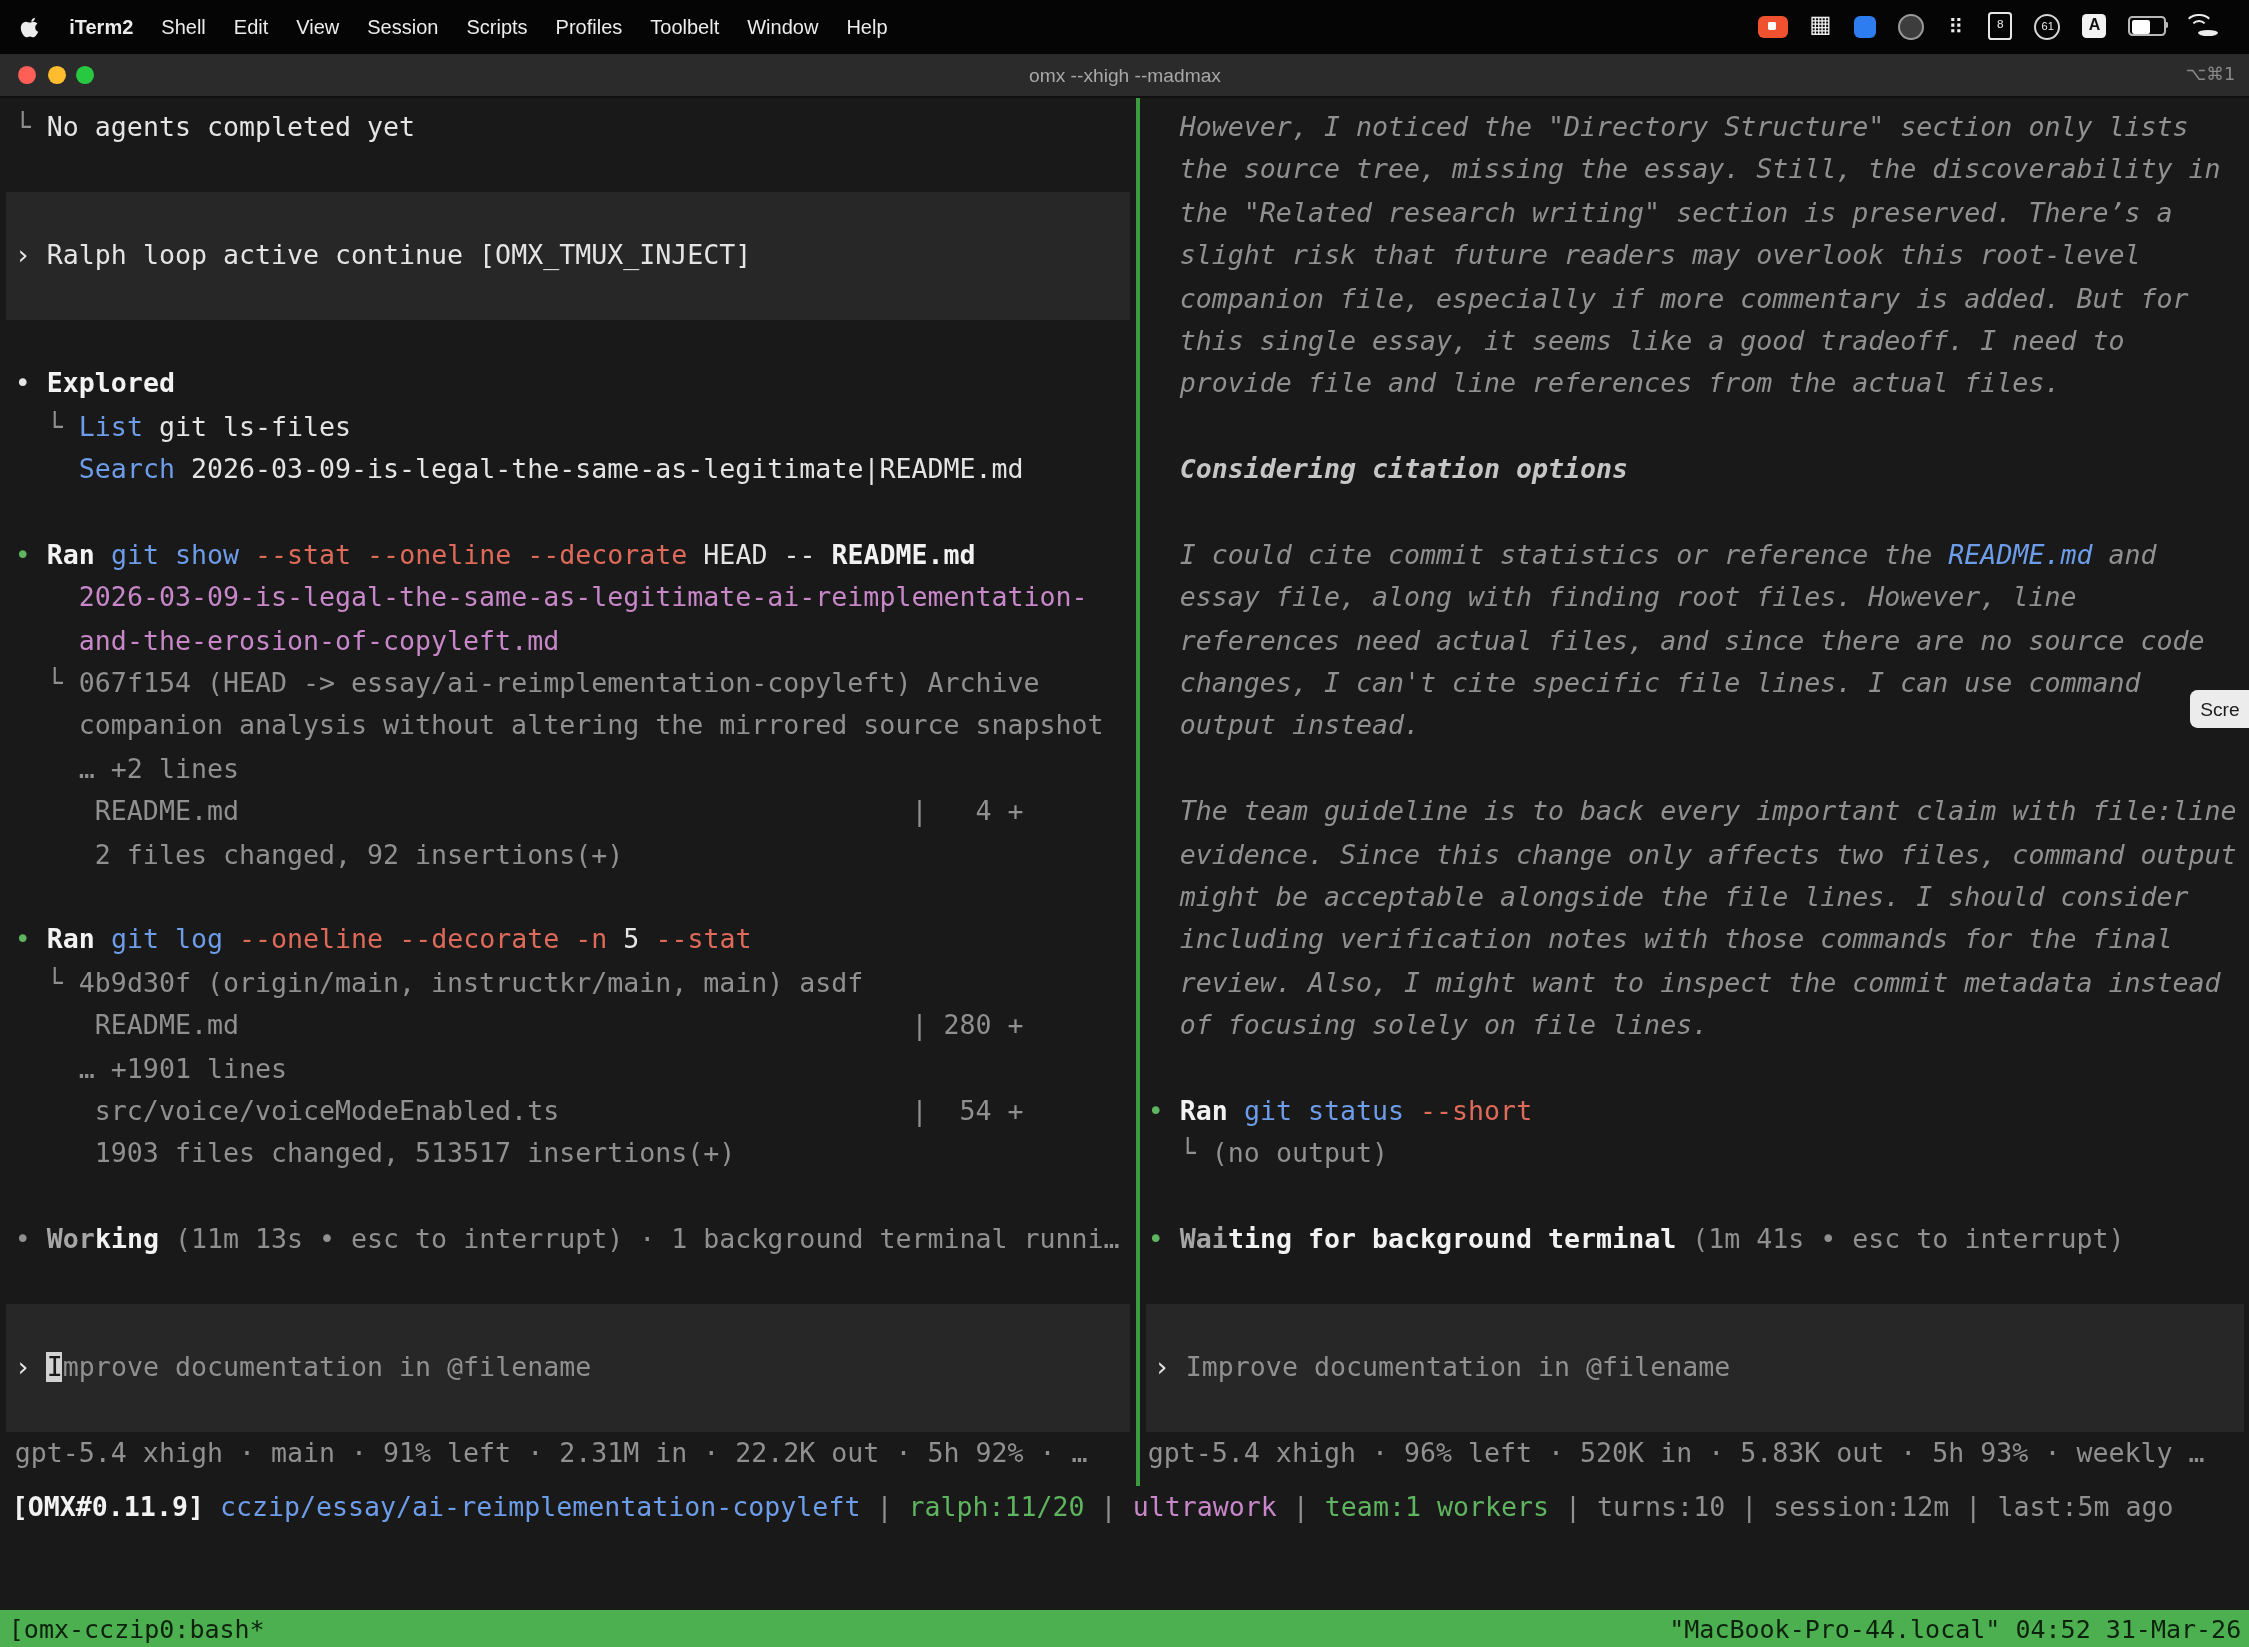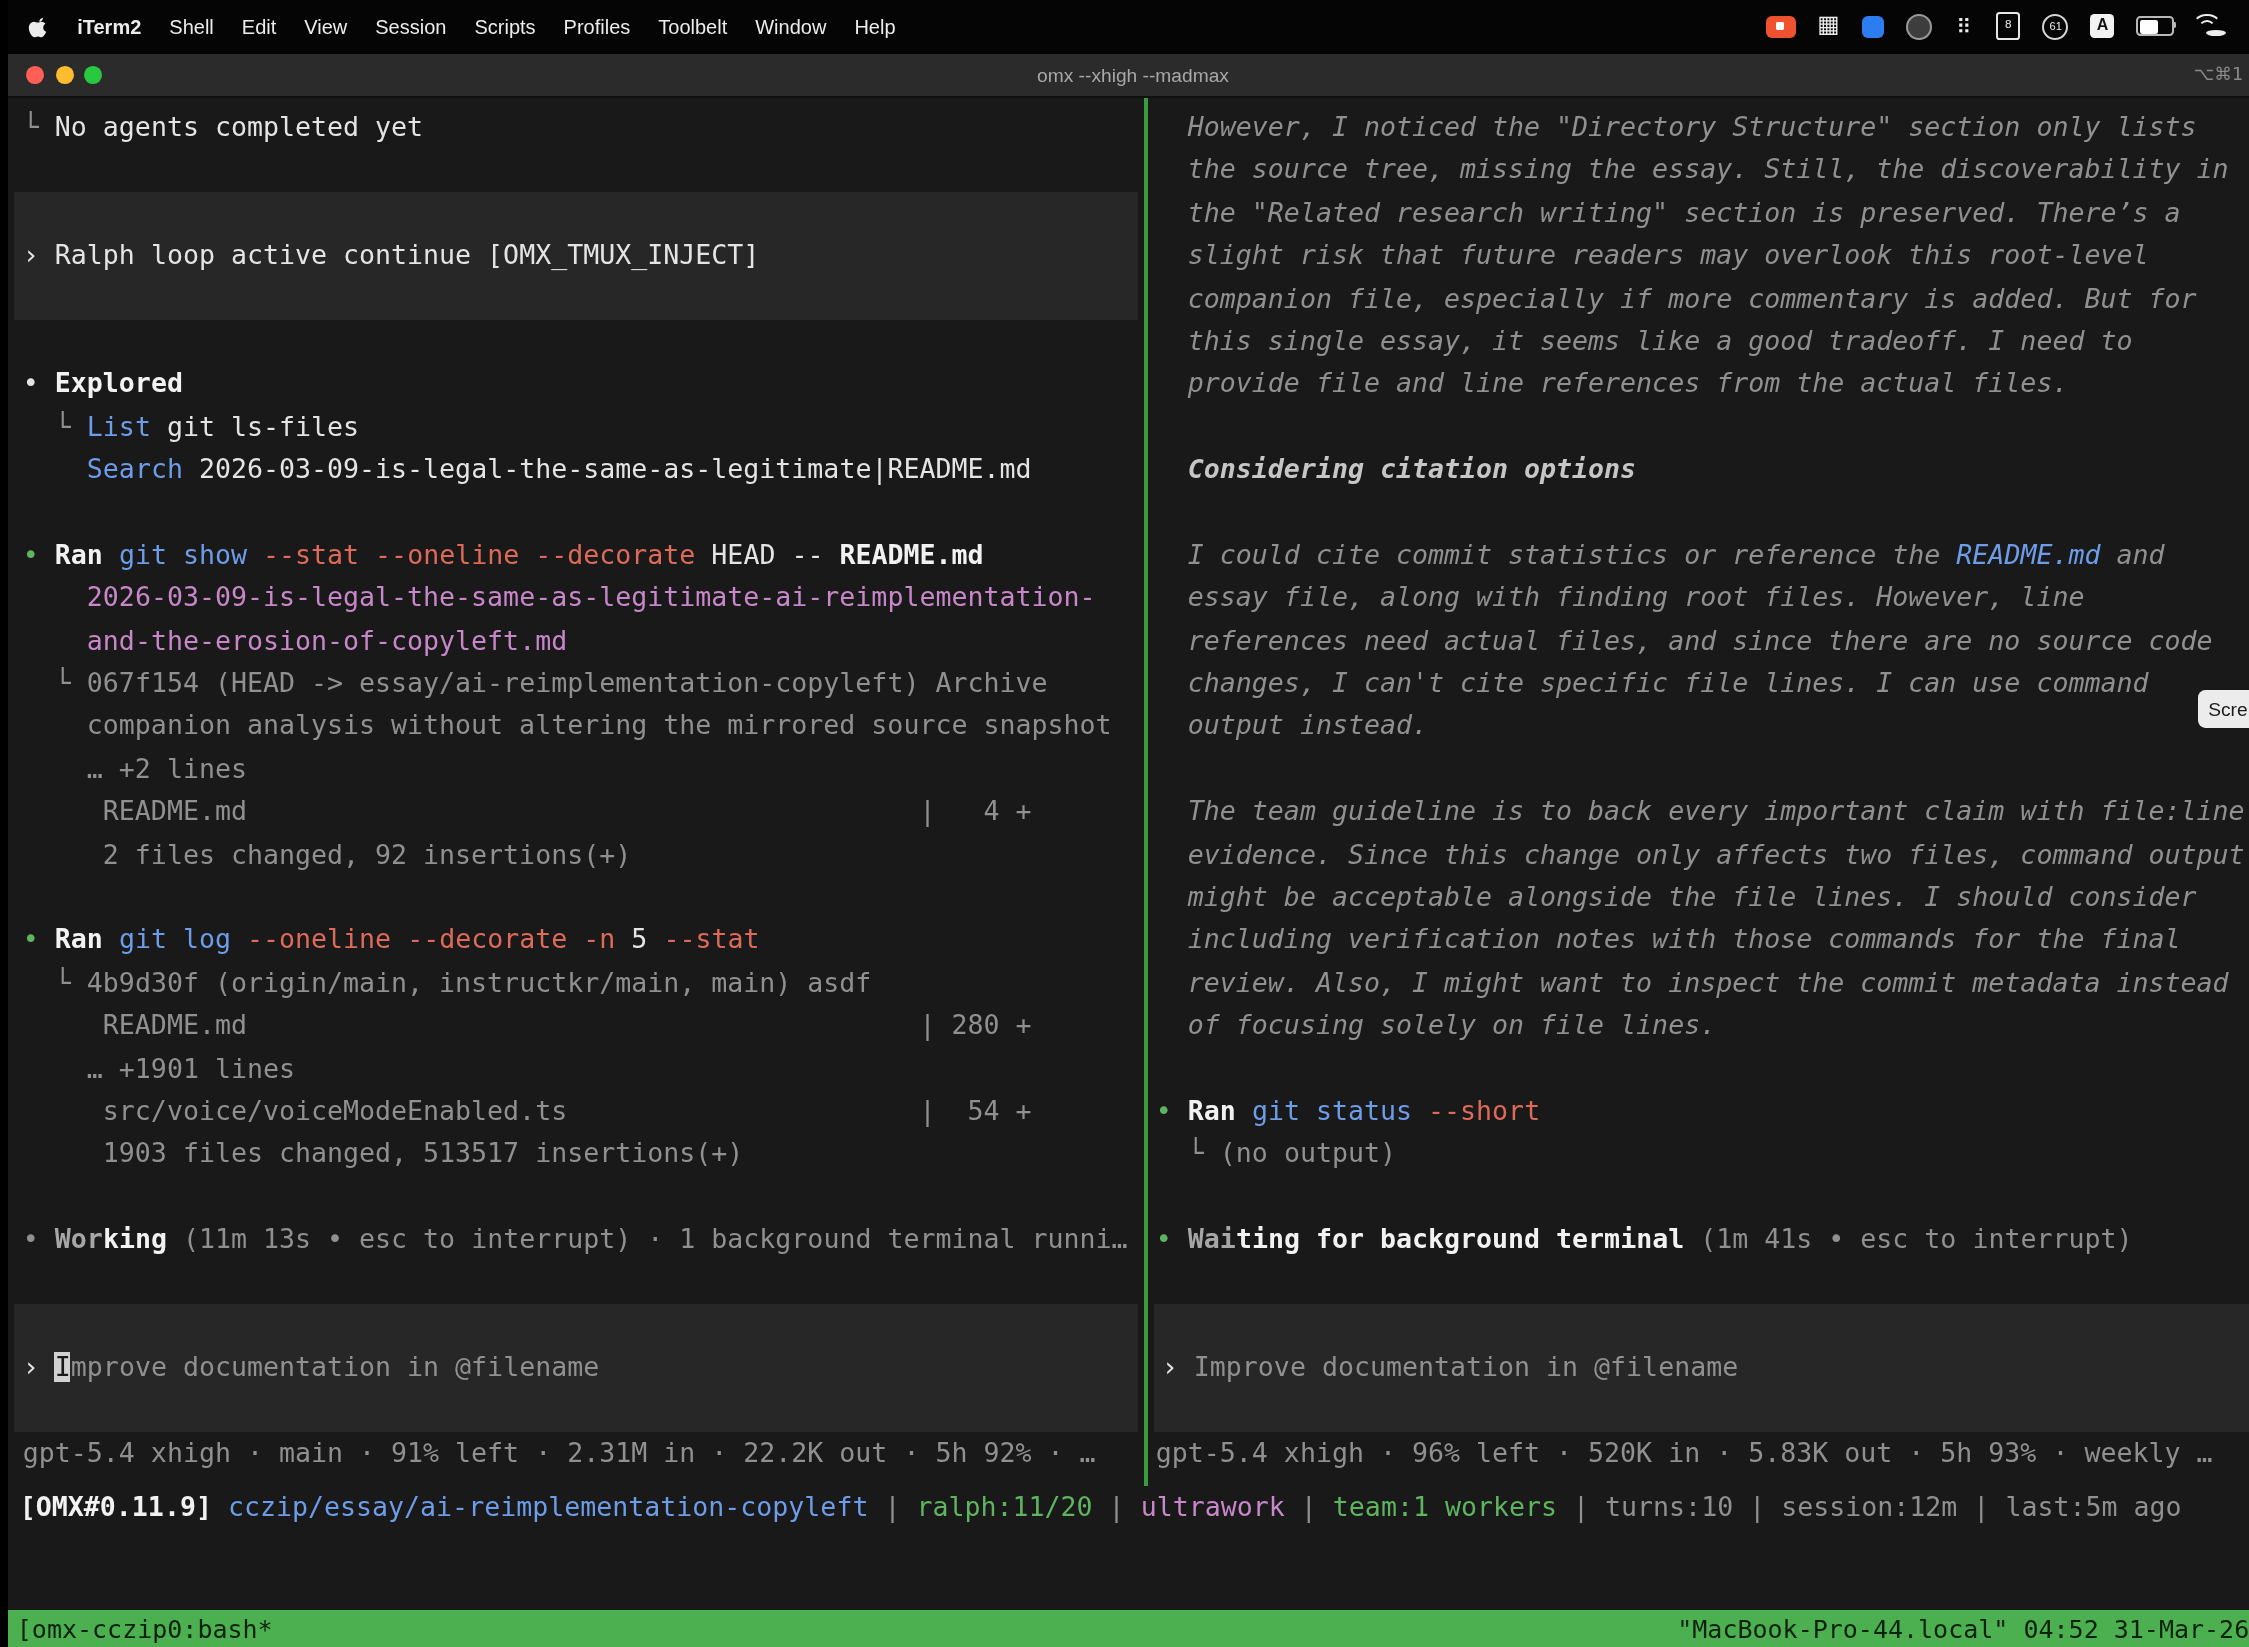--- a/index.html
+++ b/index.html
@@ -1,17 +1,17 @@
 <!DOCTYPE html>
 <html style="font-size:11.8px"><head>
 <meta charset="utf-8">
 <style>
   html,body{margin:0;padding:0;background:#000;}
   body{width:2250px;height:1648px;overflow:hidden;}
-  .scale-wrap{width:2092px;height:1648px;margin-left:8px;}
+  .scale-wrap{width:2092px;height:1648px;}
   .screen{
     width:1125px;height:824px;
     transform:scale(2);transform-origin:0 0;
     background:#191919;position:relative;overflow:hidden;
     font-family:"DejaVu Sans Mono",monospace;
   }
 
   
   .menubar{
     height:26.6px;background:#050505;color:#ececec;

